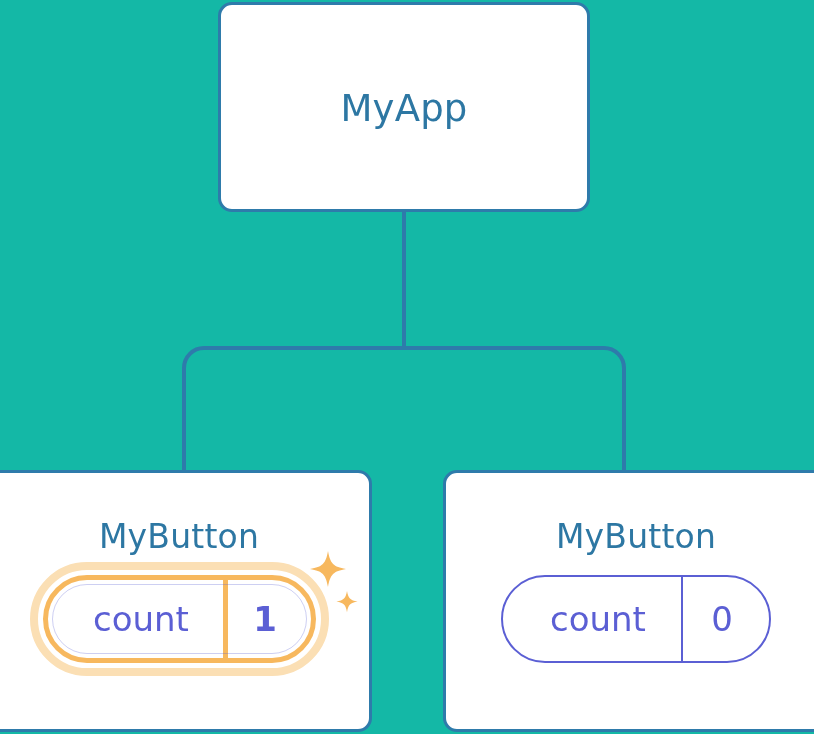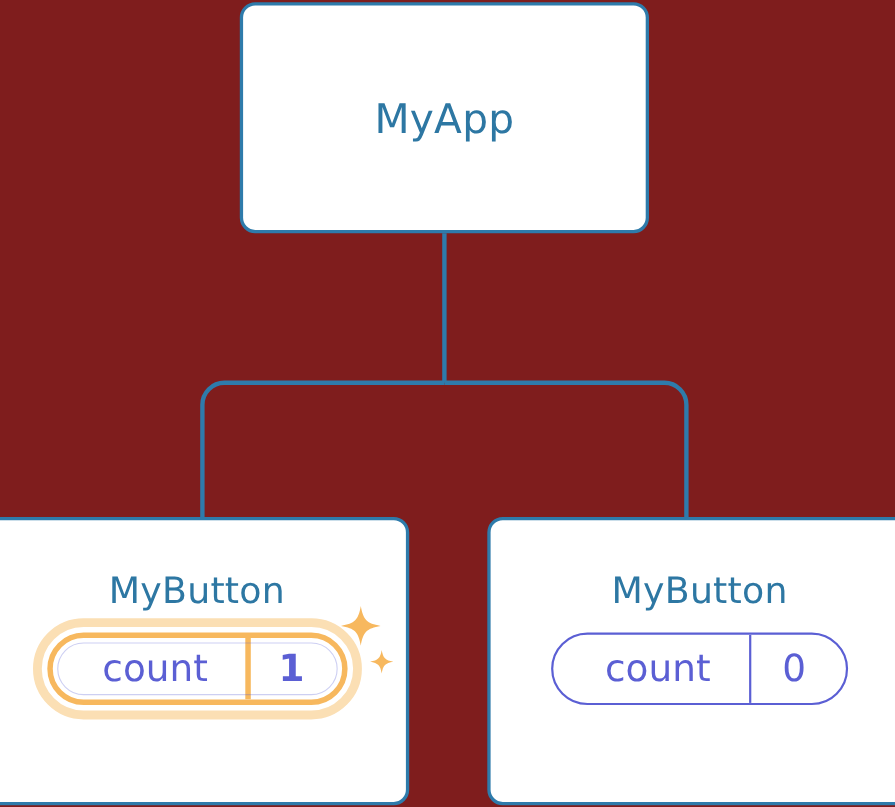--- a/index.html
+++ b/index.html
@@ -11,21 +11,21 @@
   body {
     width: 814px;
     height: 734px;
     overflow: hidden;
     font-family: "DejaVu Sans", "Liberation Sans", sans-serif;
   }
   #stage {
     position: relative;
     width: 814px;
     height: 734px;
-    background: #7f1d1d;
+    background: #14b8a6;
     overflow: hidden;
   }
 
   
   #connectors {
     position: absolute;
     left: 0; top: 0;
     width: 814px;
     height: 734px;
     pointer-events: none;
@@ -95,21 +95,21 @@
 
   .pill-holder {
     position: relative;
     display: inline-block;
   }
 
   .pill {
     position: relative;
     display: flex;
     align-items: stretch;
-    height: 66px;
+    height: 88px;
     border-radius: 44px;
     background: #ffffff;
     box-sizing: border-box;
     border: 2px solid #5b5fd4;
     overflow: hidden;
   }
 
   .pill .pill-key,
   .pill .pill-val {
     display: flex;

